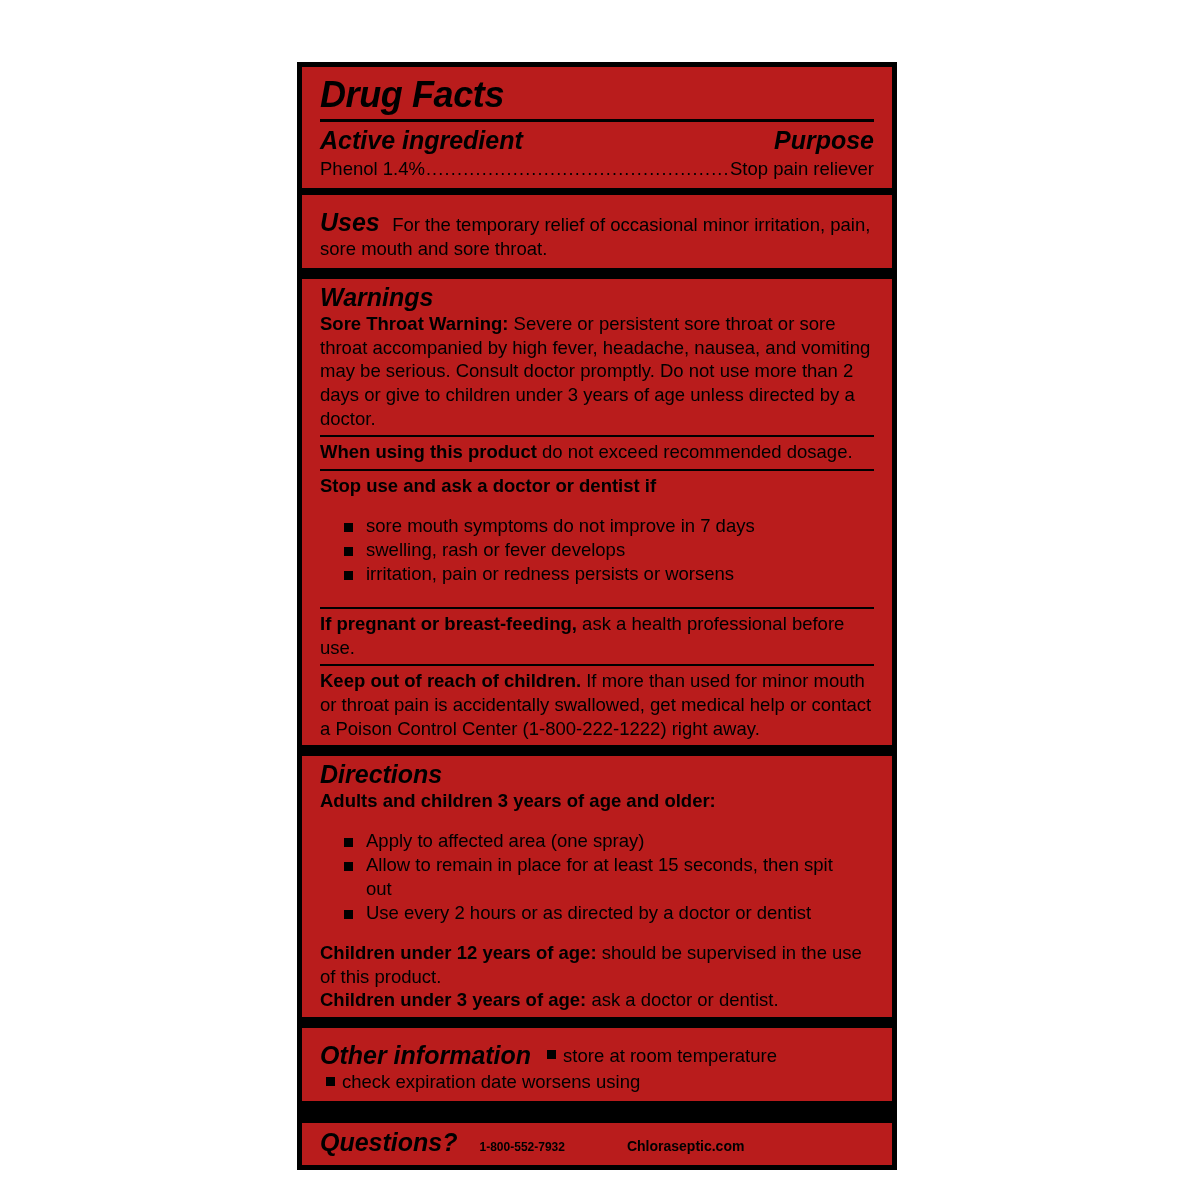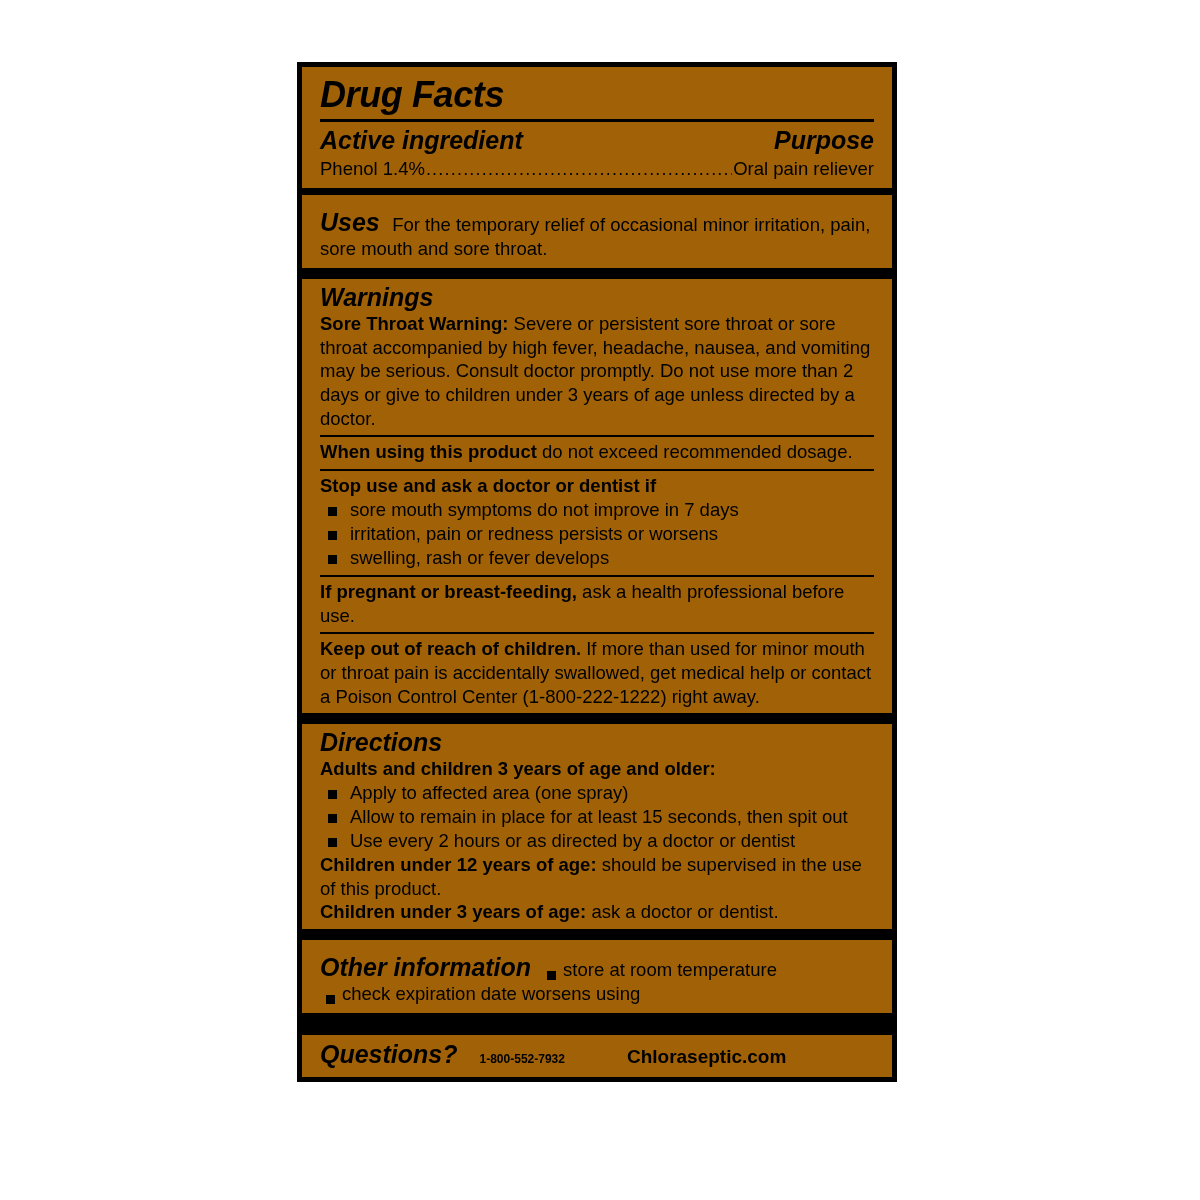--- a/index.html
+++ b/index.html
@@ -20,21 +20,21 @@
     height: 1200px;
     background: #ffffff;
   }
   .label {
     position: absolute;
     left: 297px;
     top: 62px;
     width: 600px;
     box-sizing: border-box;
     border: 5px solid #000;
-    background: #a16207;
+    background: #b91c1c;
     padding: 0;
   }
   .title {
     font-size: 36px;
     font-style: italic;
     font-weight: bold;
     letter-spacing: -0.4px;
     line-height: 1.0;
     padding: 10px 18px 6px 18px;
   }
@@ -87,21 +87,21 @@
     font-size: 18px;
   }
   .inline-hd {
     display: inline;
     font-size: 25px;
     font-style: italic;
     font-weight: bold;
   }
   ul.bullets {
     list-style: none;
-    margin: 0;
+    margin: 16px;
     padding: 0;
   }
   ul.bullets li {
     font-size: 18.5px;
     line-height: 1.3;
     padding-left: 30px;
     position: relative;
   }
   ul.bullets li::before {
     content: "";
@@ -130,27 +130,27 @@
     display: flex;
     align-items: baseline;
     padding: 5px 6px 8px 18px;
   }
   .q-num {
     font-size: 12px;
     font-weight: bold;
     margin-left: 22px;
   }
   .q-site {
-    font-size: 19px;
+    font-size: 14px;
     font-weight: bold;
     margin-left: 62px;
   }
   .oi-line {
     display: flex;
-    align-items: flex-end;
+    align-items: center;
     flex-wrap: wrap;
   }
   .oi-item {
     font-size: 18.5px;
     line-height: 1.3;
   }
 </style>
 </head>
 <body>
 
@@ -161,21 +161,21 @@
     <div class="rule-med"></div>
 
     <div class="sect-tight">
       <div class="row">
         <span class="hd-lg">Active ingredient</span>
         <span class="hd-lg">Purpose</span>
       </div>
       <div class="dotline">
         <span>Phenol 1.4%</span>
         <span class="dots">...........................................................</span>
-        <span>Oral pain reliever</span>
+        <span>Stop pain reliever</span>
       </div>
     </div>
 
     <div class="band-sm"></div>
 
     <div class="sect">
       <span class="inline-hd">Uses</span>
       <span class="txt" style="margin-left:8px;">For the temporary relief of occasional minor irritation, pain, sore mouth and sore throat.</span>
     </div>
 
@@ -196,22 +196,22 @@
           <span class="b">When using this product</span>
           <span>do not exceed recommended dosage.</span>
         </div>
       </div>
 
       <div class="rule-thin"></div>
       <div class="sect-tight">
         <div class="txt b">Stop use and ask a doctor or dentist if</div>
         <ul class="bullets">
           <li>sore mouth symptoms do not improve in 7 days</li>
+          <li>swelling, rash or fever develops</li>
           <li>irritation, pain or redness persists or worsens</li>
-          <li>swelling, rash or fever develops</li>
         </ul>
       </div>
 
       <div class="rule-thin"></div>
       <div class="sect-tight">
         <div class="txt">
           <span class="b">If pregnant or breast-feeding,</span>
           <span>ask a health professional before use.</span>
         </div>
       </div>

